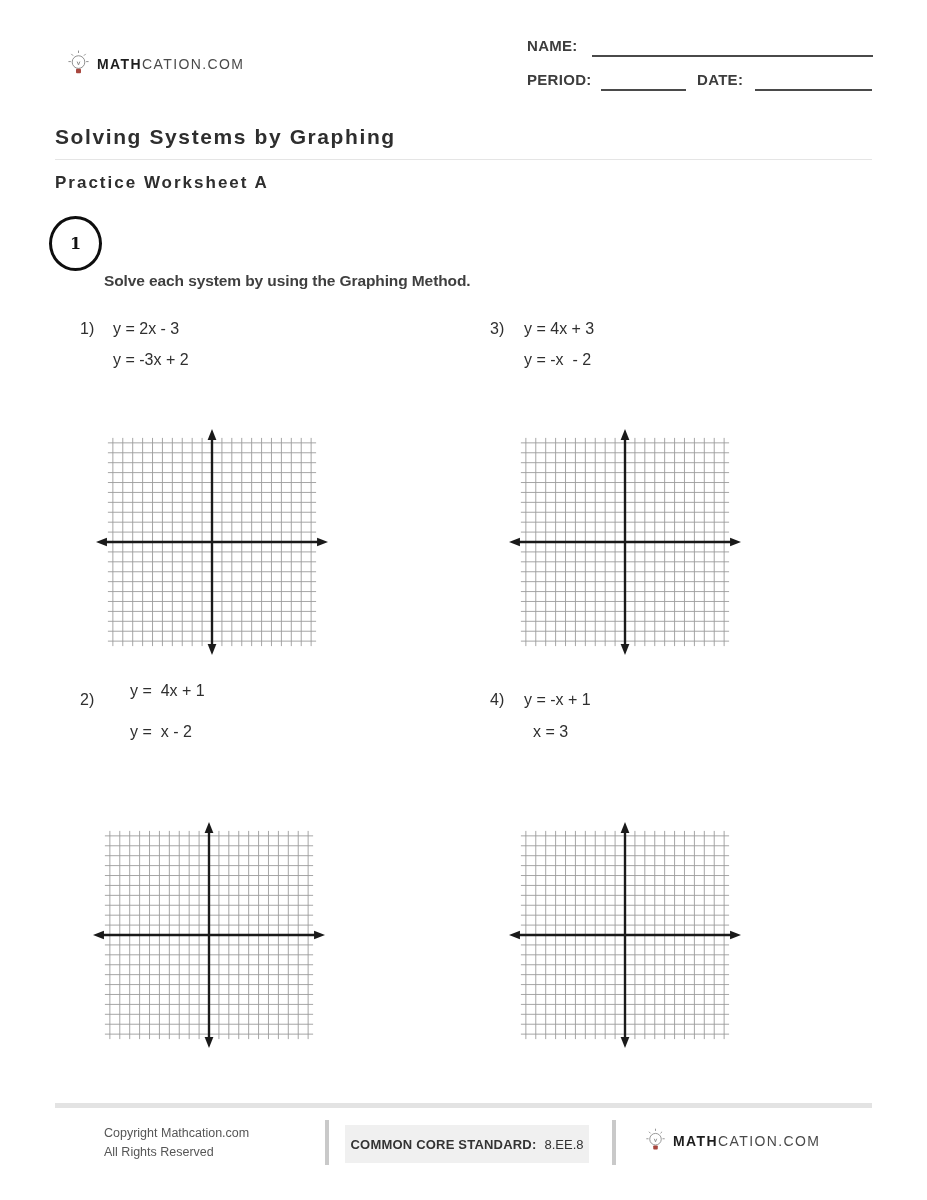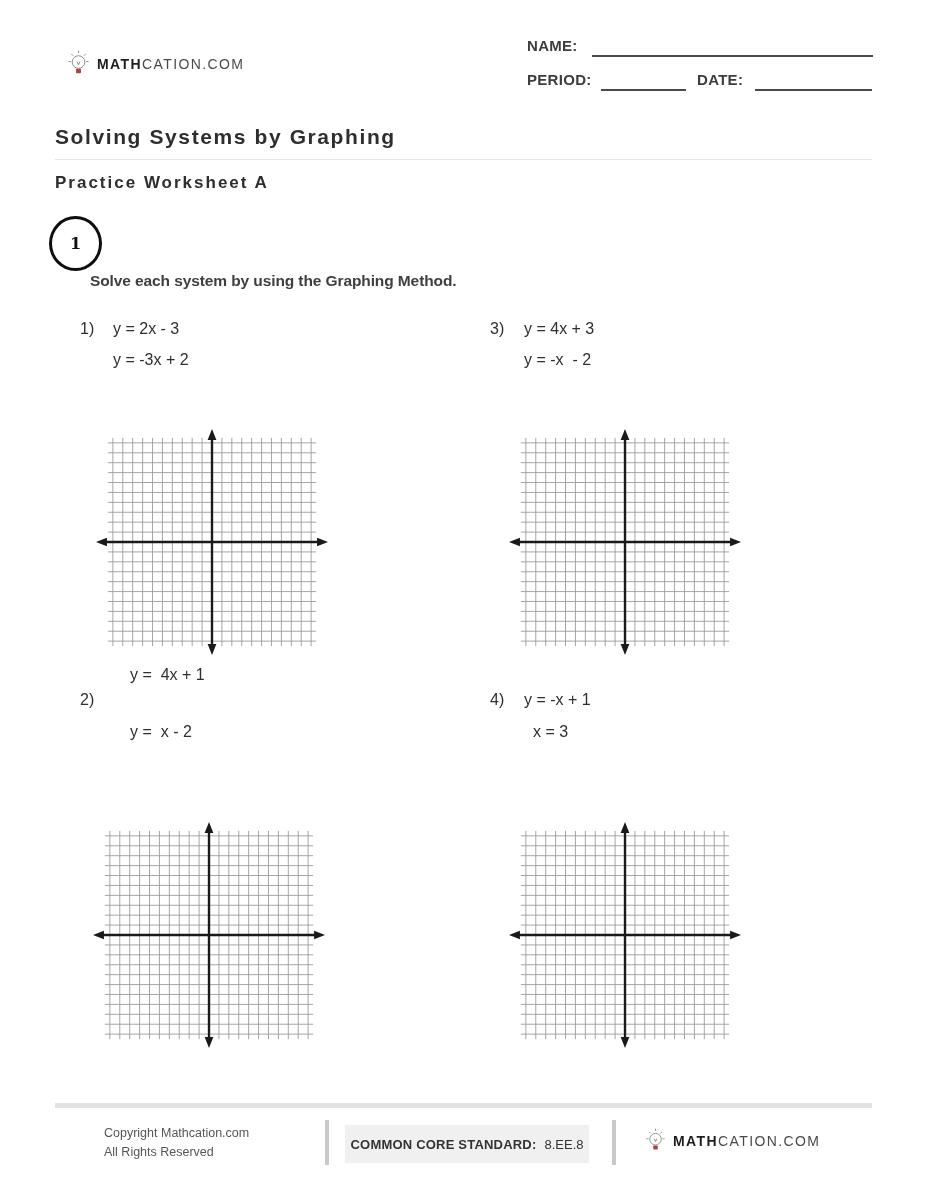--- a/index.html
+++ b/index.html
@@ -84,32 +84,32 @@
   <div class="abs fill-line" style="left:755px; top:89px; width:117px;"></div>
 
   <div class="abs doc-title" style="left:55px; top:125px;">Solving Systems by Graphing</div>
   <div class="abs divider" style="left:55px; top:159px; width:817px;"></div>
   <div class="abs doc-subtitle" style="left:55px; top:173px;">Practice Worksheet A</div>
 
   <div class="abs num-circle" style="left:49px; top:216px; width:53px; height:55px;">
     <span>1</span>
   </div>
 
-  <div class="abs instruction" style="left:90px; top:272px;">Solve each system by using the Graphing Method.</div>
+  <div class="abs instruction" style="left:104px; top:272px;">Solve each system by using the Graphing Method.</div>
 
   <div class="abs prob-num" style="left:80px;  top:320px;">1)</div>
   <div class="abs eq" style="left:113px; top:320px;">y = 2x - 3</div>
   <div class="abs eq" style="left:113px; top:351px;">y = -3x + 2</div>
 
   <div class="abs prob-num" style="left:490px; top:320px;">3)</div>
   <div class="abs eq" style="left:524px; top:320px;">y = 4x + 3</div>
   <div class="abs eq" style="left:524px; top:351px;">y = -x  - 2</div>
 
   <div class="abs prob-num" style="left:80px;  top:691px;">2)</div>
-  <div class="abs eq" style="left:130px; top:666px;">y =  4x + 1</div>
+  <div class="abs eq" style="left:130px; top:682px;">y =  4x + 1</div>
   <div class="abs eq" style="left:130px; top:723px;">y =  x - 2</div>
 
   <div class="abs prob-num" style="left:490px; top:691px;">4)</div>
   <div class="abs eq" style="left:524px; top:691px;">y = -x + 1</div>
   <div class="abs eq" style="left:533px; top:723px;">x = 3</div>
 
   <svg class="abs grid" style="left:93px;  top:427px;" width="238" height="230" viewBox="0 0 240 232">
       <line x1="20" y1="11" x2="20" y2="221" stroke="#9b9b9b" stroke-width="0.9"></line>
       <line x1="15" y1="16" x2="225" y2="16" stroke="#9b9b9b" stroke-width="0.9"></line>
       <line x1="30" y1="11" x2="30" y2="221" stroke="#9b9b9b" stroke-width="0.9"></line>

